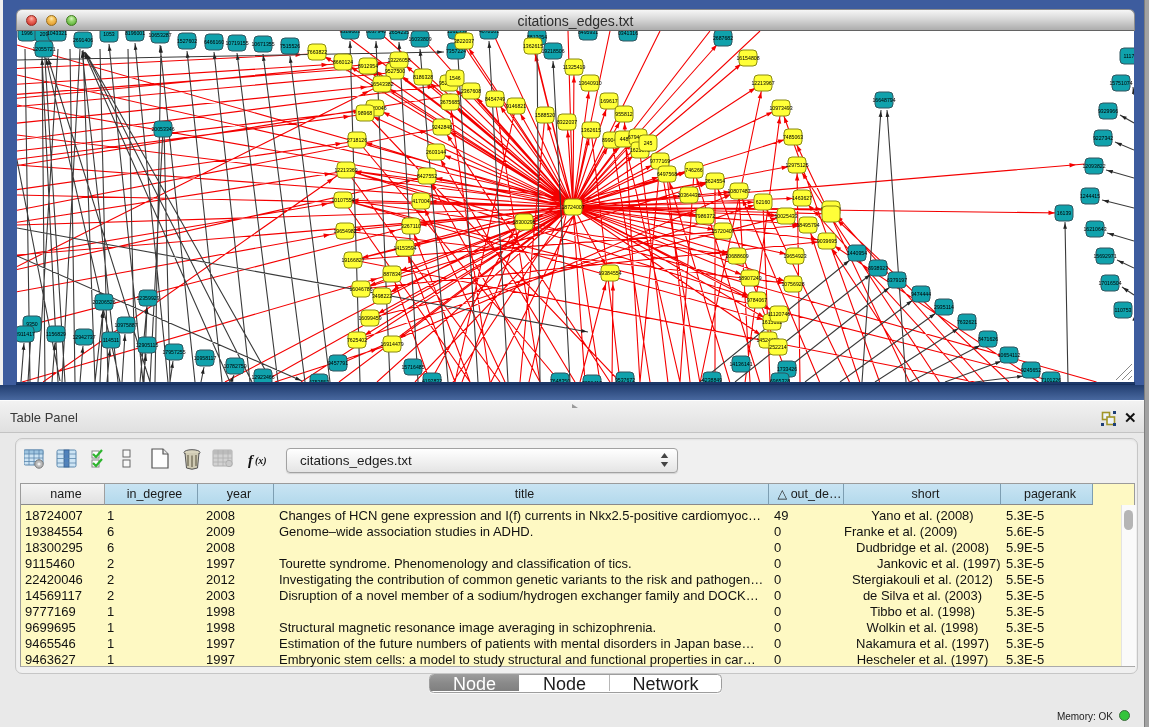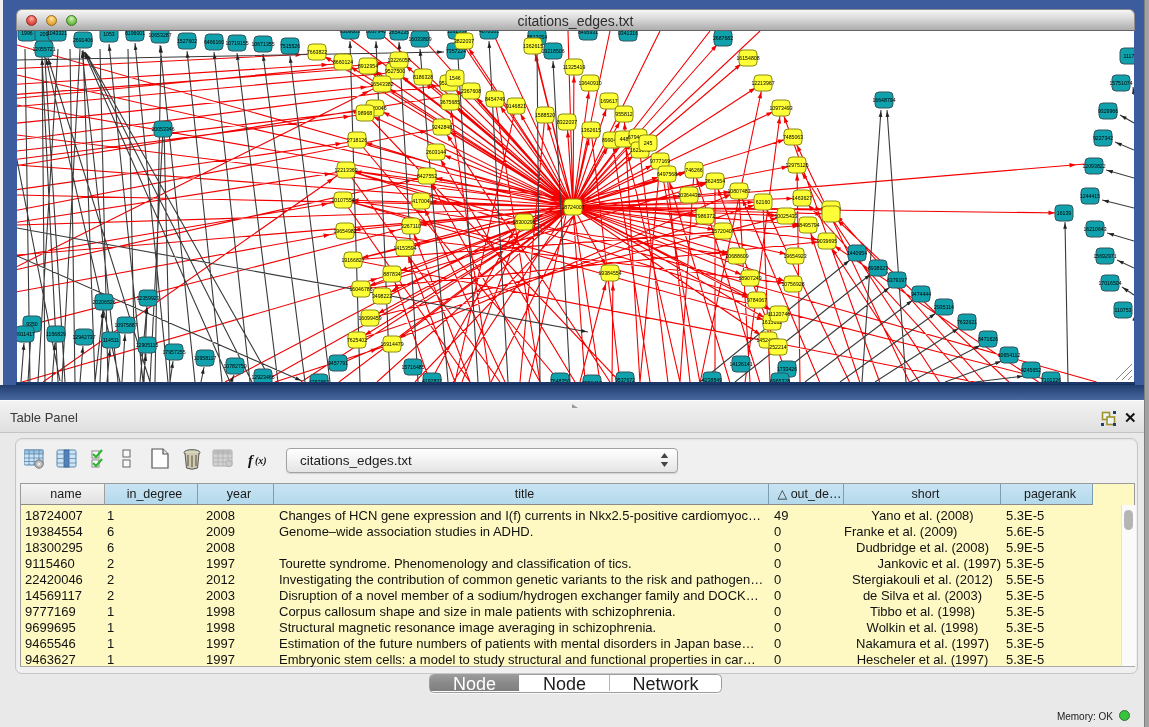--- a/index.html
+++ b/index.html
@@ -688,21 +688,21 @@
             <span class="c" style="left:753px;width:68px">0</span>
             <span class="c" style="left:823px;width:157px;text-align:center">Dudbridge et al. (2008)</span>
             <span class="c" style="left:985px;width:85px">5.9E-5</span>
           </div>
           <div class="row" style="top:48px;left:0;width:1096px">
             <span class="c" style="left:4px;width:78px">9115460</span>
             <span class="c" style="left:86px;width:85px">2</span>
             <span class="c" style="left:185px;width:64px">1997</span>
             <span class="c" style="left:258px;width:488px">Tourette syndrome. Phenomenology and classification of tics.</span>
             <span class="c" style="left:753px;width:68px">0</span>
-            <span class="c" style="left:823px;width:157px;text-align:right">Jankovic et al. (1997)</span>
+            <span class="c" style="left:856px;width:157px;text-align:left">Jankovic et al. (1997)</span>
             <span class="c" style="left:985px;width:85px">5.3E-5</span>
           </div>
           <div class="row" style="top:64px;left:0;width:1096px">
             <span class="c" style="left:4px;width:78px">22420046</span>
             <span class="c" style="left:86px;width:85px">2</span>
             <span class="c" style="left:185px;width:64px">2012</span>
             <span class="c" style="left:258px;width:488px">Investigating the contribution of common genetic variants to the risk and pathogen…</span>
             <span class="c" style="left:753px;width:68px">0</span>
             <span class="c" style="left:823px;width:157px;text-align:center">Stergiakouli et al. (2012)</span>
             <span class="c" style="left:985px;width:85px">5.5E-5</span>
@@ -713,21 +713,20 @@
             <span class="c" style="left:185px;width:64px">2003</span>
             <span class="c" style="left:258px;width:488px">Disruption of a novel member of a sodium/hydrogen exchanger family and DOCK…</span>
             <span class="c" style="left:753px;width:68px">0</span>
             <span class="c" style="left:823px;width:157px;text-align:center">de Silva et al. (2003)</span>
             <span class="c" style="left:985px;width:85px">5.3E-5</span>
           </div>
           <div class="row" style="top:96px;left:0;width:1096px">
             <span class="c" style="left:4px;width:78px">9777169</span>
             <span class="c" style="left:86px;width:85px">1</span>
             <span class="c" style="left:185px;width:64px">1998</span>
-            <span class="c" style="left:258px;width:488px">Corpus callosum shape and size in male patients with schizophrenia.</span>
             <span class="c" style="left:753px;width:68px">0</span>
             <span class="c" style="left:823px;width:157px;text-align:center">Tibbo et al. (1998)</span>
             <span class="c" style="left:985px;width:85px">5.3E-5</span>
           </div>
           <div class="row" style="top:112px;left:0;width:1096px">
             <span class="c" style="left:4px;width:78px">9699695</span>
             <span class="c" style="left:86px;width:85px">1</span>
             <span class="c" style="left:185px;width:64px">1998</span>
             <span class="c" style="left:258px;width:488px">Structural magnetic resonance image averaging in schizophrenia.</span>
             <span class="c" style="left:753px;width:68px">0</span>

